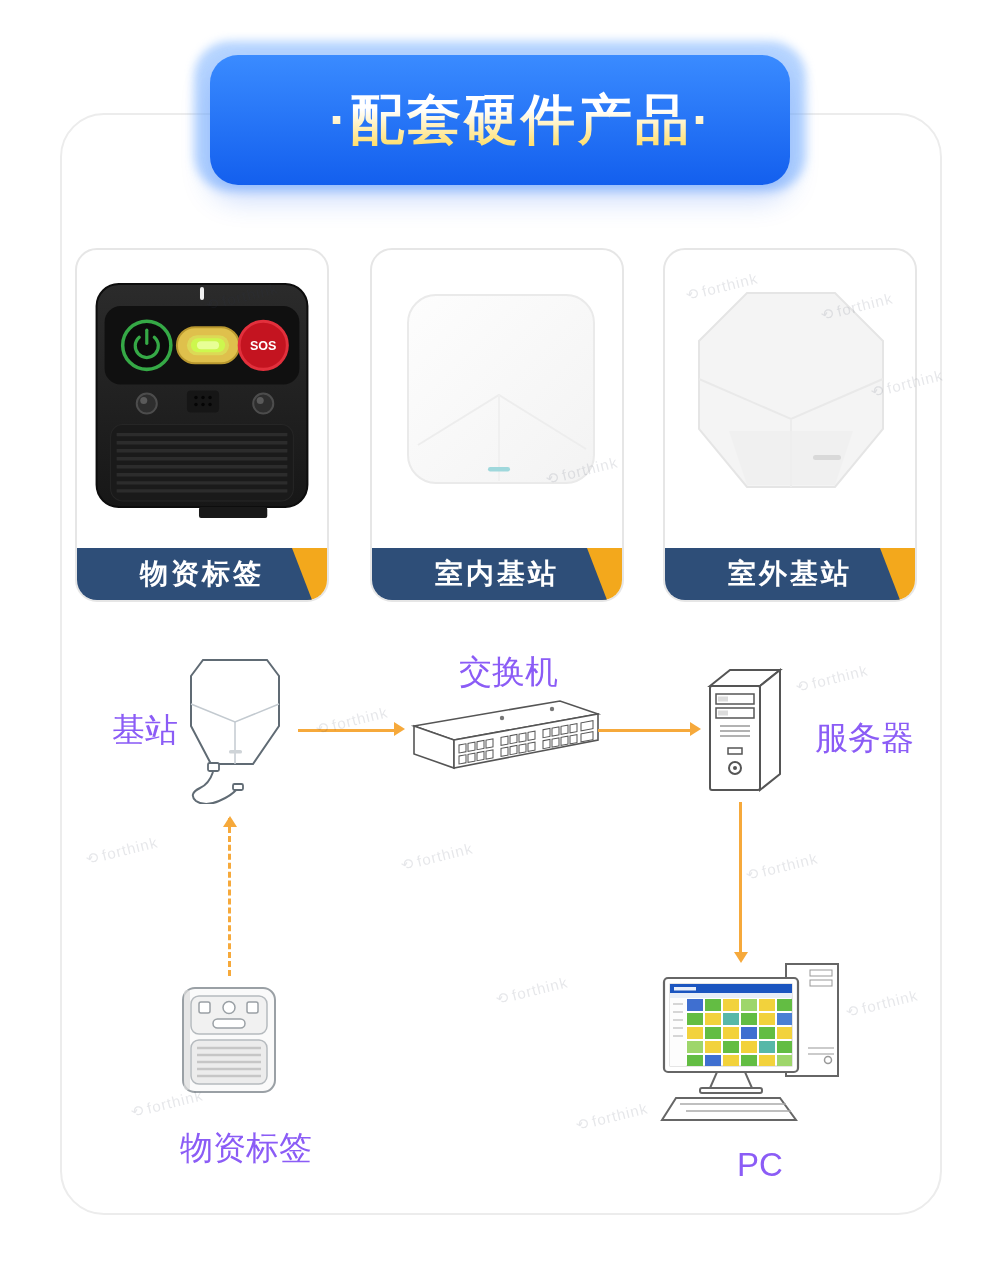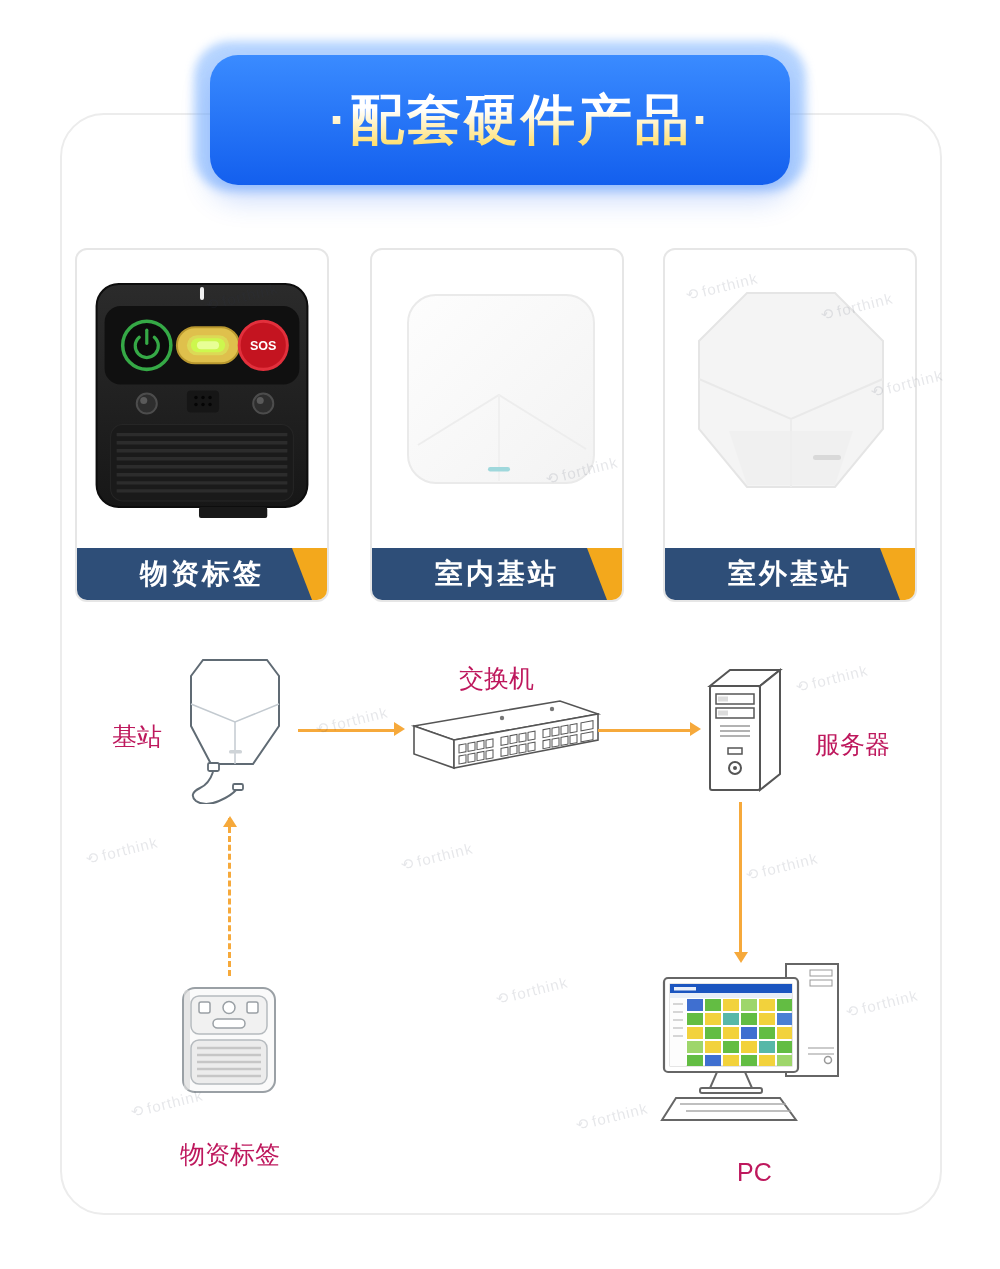--- a/index.html
+++ b/index.html
@@ -33,36 +33,36 @@
   }
   .banner-title{
     font-size:54px;font-weight:bold;letter-spacing:3px;
     background:linear-gradient(180deg,#ffffff 35%,#ffd84d 95%);
     -webkit-background-clip:text;background-clip:text;
     color:transparent;margin-left:42px;-webkit-text-fill-color:transparent;
   }
   
   .card{
     position:absolute;top:248px;width:250px;height:350px;background:#fff;
-    border:2px solid #e6e6e6;border-radius:12px;overflow:hidden;
+    border:2px solid #e6e6e6;border-radius:22px;overflow:hidden;
   }
   .card-img{
     position:absolute;left:0;right:0;top:0;bottom:52px;
     display:flex;align-items:center;justify-content:center;
   }
   .card-bar{position:absolute;left:0;right:0;bottom:0;height:52px;}
   .bar-yellow{position:absolute;right:0;top:0;bottom:0;width:72px;background:var(--accent-yellow);}
   .bar-navy{position:absolute;left:0;right:0;top:0;bottom:0;background:var(--navy);
     clip-path:polygon(0 0,86% 0,94% 100%,0 100%);}
   .bar-label{
     position:absolute;left:0;right:0;top:0;bottom:0;display:flex;align-items:center;justify-content:center;
     color:#fff;font-size:28px;font-weight:bold;letter-spacing:3px;z-index:2;
   }
   
-  .lbl{position:absolute;font-size:25px;color:#be185d;font-weight:500;margin-top:12px;}
+  .lbl{position:absolute;font-size:33px;color:#8b5cf6;font-weight:500;}
   .art{position:absolute;}
   .art svg{display:block;}
   .arrow{position:absolute;width:0;height:0;}
   .shaft-h{position:absolute;left:0;top:0;border-top:3.5px solid var(--orange);}
   .shaft-v{position:absolute;left:0;top:0;border-left:3.5px solid var(--orange);}
   .shaft-v.dashed{border-left-style:dashed;}
   .head-right{position:absolute;top:-7.2px;width:0;height:0;
     border-left:11px solid var(--orange);border-top:7px solid transparent;border-bottom:7px solid transparent;}
   .head-down{position:absolute;left:-5.4px;width:0;height:0;
     border-top:11px solid var(--orange);border-left:7px solid transparent;border-right:7px solid transparent;}

